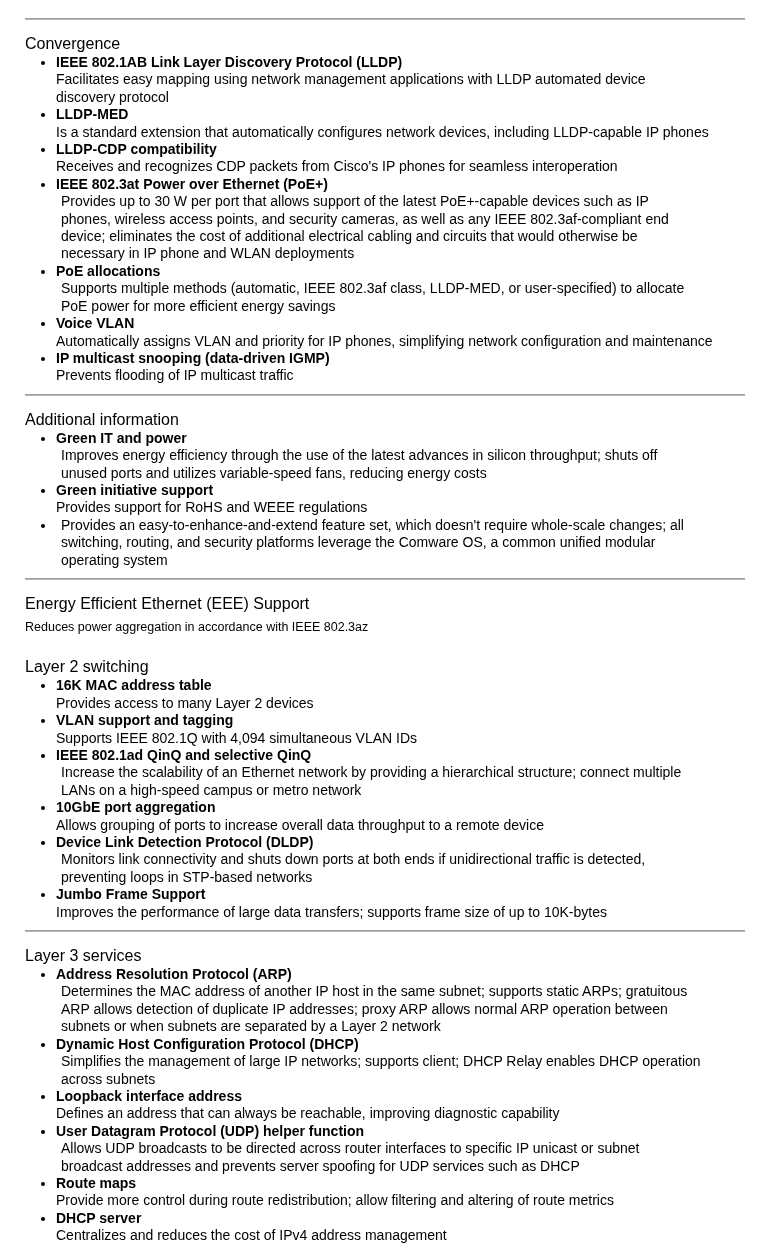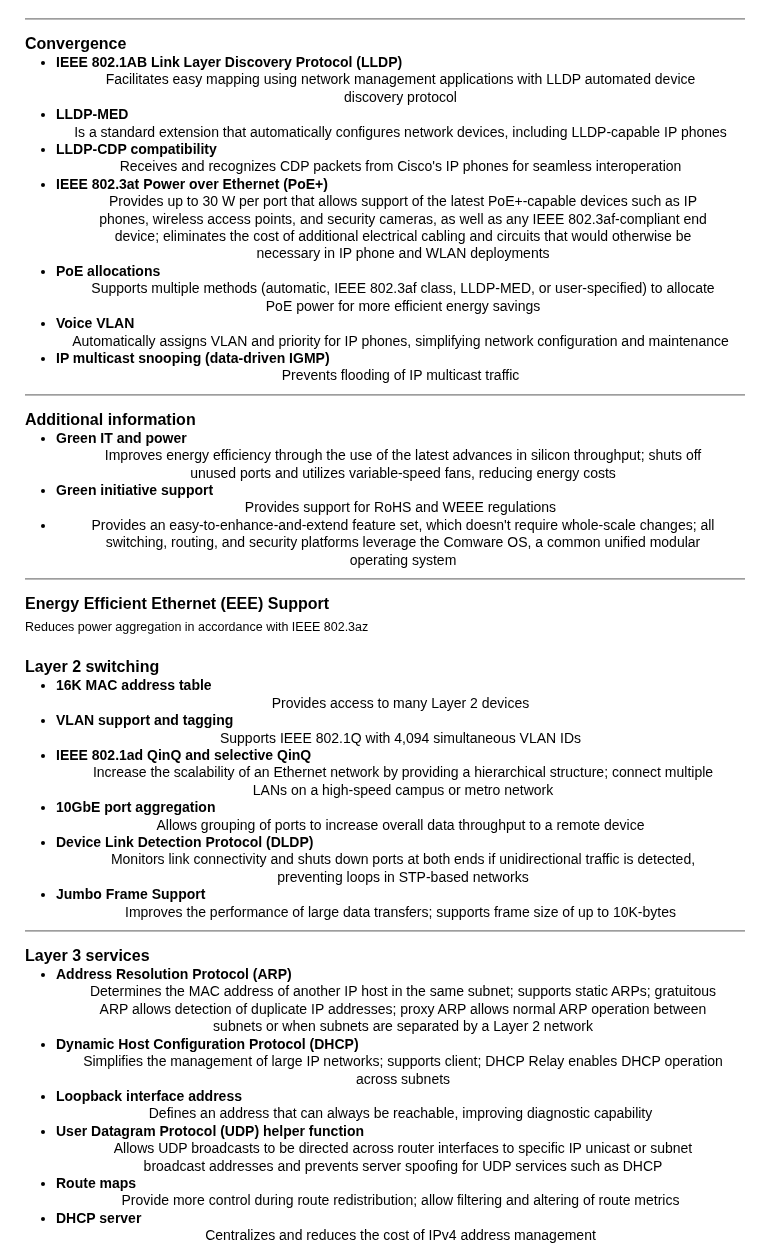--- a/index.html
+++ b/index.html
@@ -17,40 +17,39 @@
   }
   hr.divider {
     border: 0;
     height: 2px;
     margin: 9px 0 0 0;
     background: linear-gradient(#8f8f8f, #c9c9c9);
   }
   h2.section-heading {
     font-size: 16px;
     line-height: 20px;
-    font-weight: 700;
+    font-weight: 400;
     margin: 14px 0 0 0;
   }
   h2.section-heading.after-text { margin-top: 21px; }
   p.section-lead {
     font-size: 12.5px;
     line-height: 17.4px;
     margin: 5px 0 0 0;
   }
   ul.feature-list {
     list-style: disc outside;
     margin: 0;
     padding: 0 0 0 31px;
   }
   ul.feature-list li { padding: 0; margin: 0; }
   .feature-title { font-weight: 700; display: block; }
   .feature-desc {
     margin: 0;
     white-space: pre-line;
-    text-align: center;
   }
   .feature-desc.indent { margin-left: 5px; }
 </style>
 </head>
 <body>
 
 <div>
 
   <hr class="divider">
 

